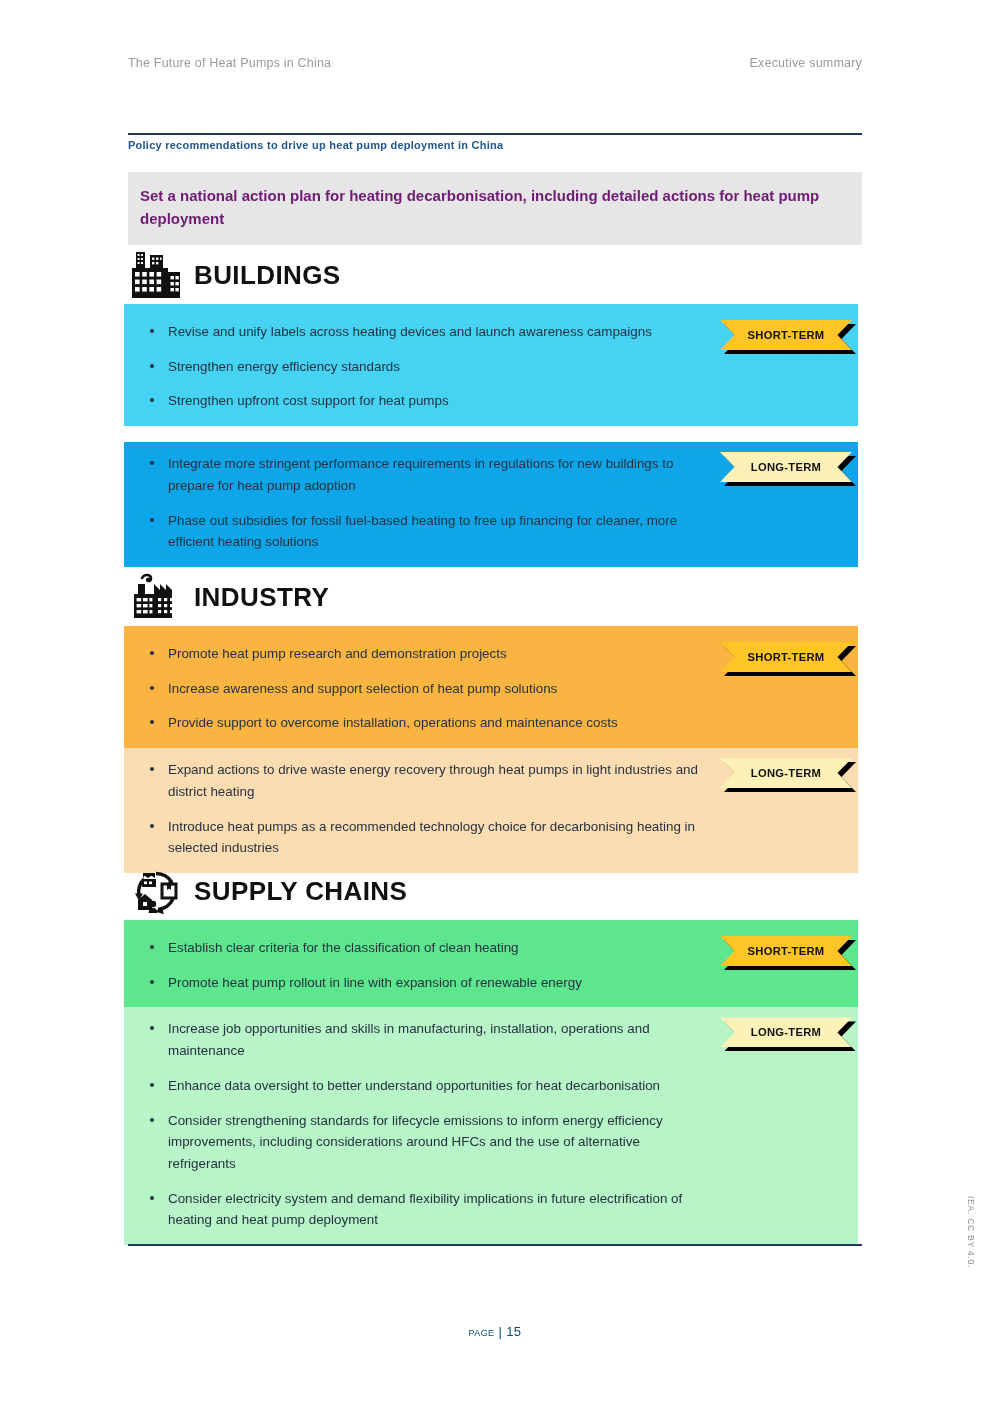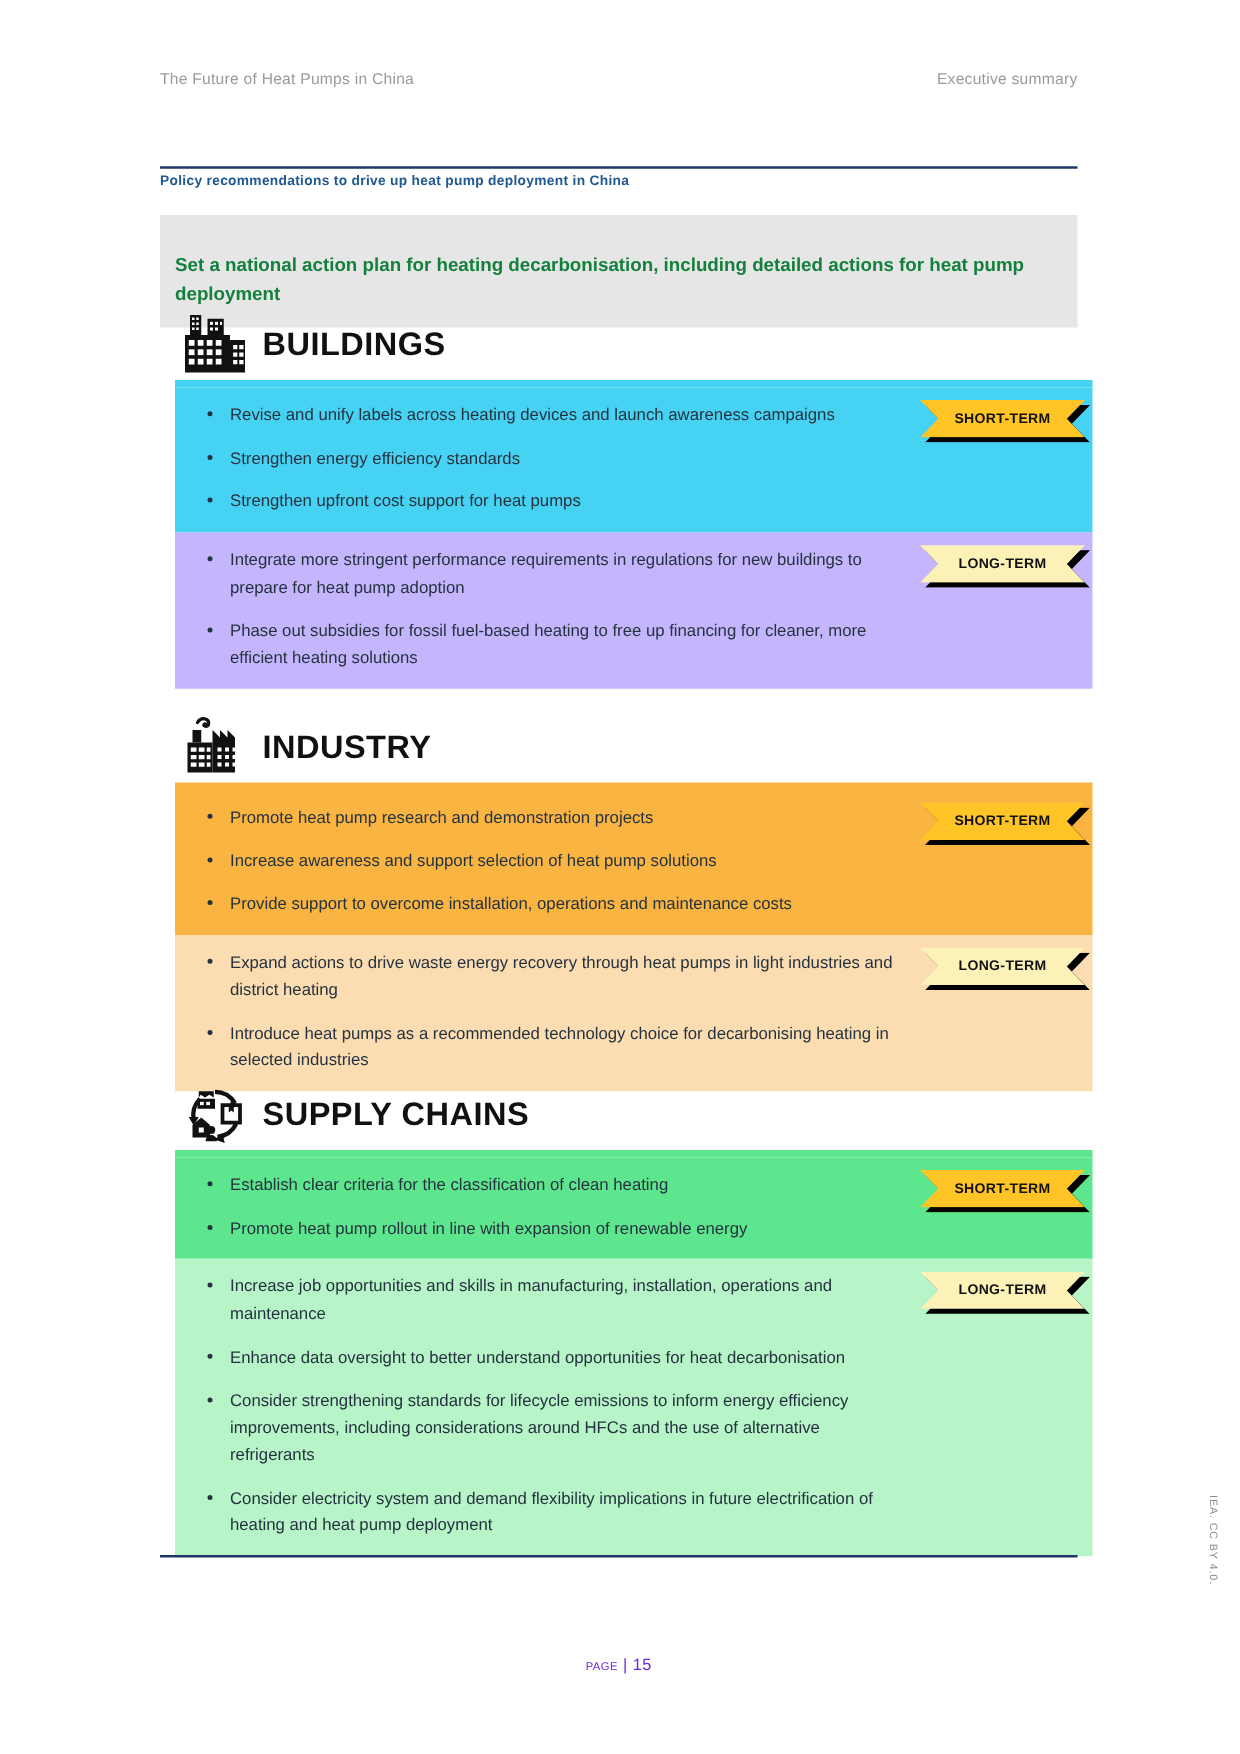--- a/index.html
+++ b/index.html
@@ -59,31 +59,31 @@
 
   
   .action-banner {
     position: absolute;
     left: 128px;
     top: 172px;
     width: 734px;
     min-height: 70px;
     background: #e6e6e6;
     box-sizing: border-box;
-    padding: 29px 16px 14px 12px;
+    padding: 12px 16px 14px 12px;
     font-size: 15px;
     font-weight: bold;
-    color: #15803d;
+    color: #701a75;
     line-height: 1.55;
   }
 
   
   .sector {
     position: absolute;
-    left: 140px;
+    left: 124px;
     width: 734px;
   }
 
   .sector-head {
     display: flex;
     align-items: center;
     gap: 10px;
     height: 58px;
     padding-left: 8px;
   }
@@ -184,21 +184,21 @@
     background: #1f3864;
   }
 
   .page-number {
     position: absolute;
     left: 128px;
     top: 1324px;
     width: 734px;
     text-align: center;
     font-size: 13px;
-    color: #6d28d9;
+    color: #0c4a6e;
     letter-spacing: 0.4px;
   }
   .page-number .pg {
     font-variant: small-caps;
     text-transform: lowercase;
   }
 
   .credit {
     position: absolute;
     right: 16px;
@@ -278,21 +278,21 @@
             <li>Strengthen energy efficiency standards</li>
             <li>Strengthen upfront cost support for heat pumps</li>
           </ul>
           <div class="ribbon short">
             <div class="shadow"></div>
             <div class="face">
               <span>SHORT-TERM</span>
             </div>
           </div>
         </div>
-        <div class="band" style="background: #c4b5fd;">
+        <div class="band" style="background: #0ea5e9; margin-top: 16px;">
           <ul>
             <li>Integrate more stringent performance requirements in regulations for new buildings to prepare for heat pump adoption</li>
             <li>Phase out subsidies for fossil fuel-based heating to free up financing for cleaner, more efficient heating solutions</li>
           </ul>
           <div class="ribbon long">
             <div class="shadow"></div>
             <div class="face">
               <span>LONG-TERM</span>
             </div>
           </div>

